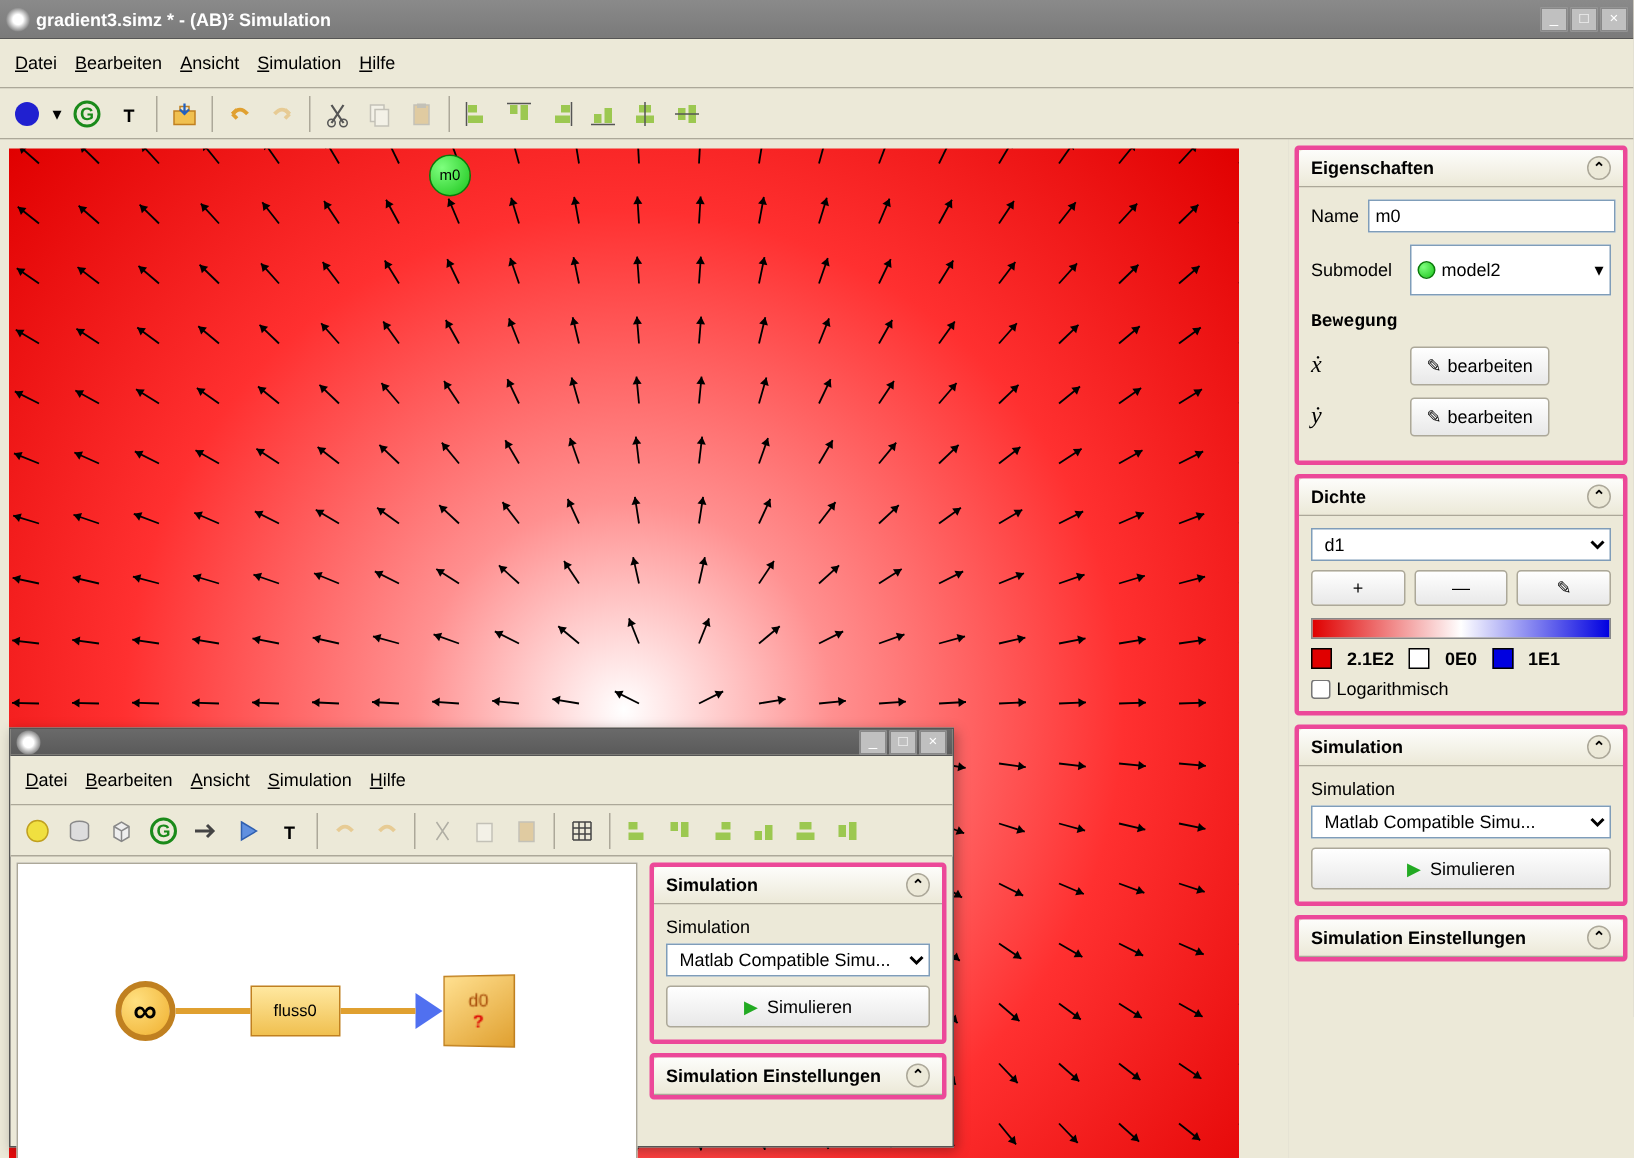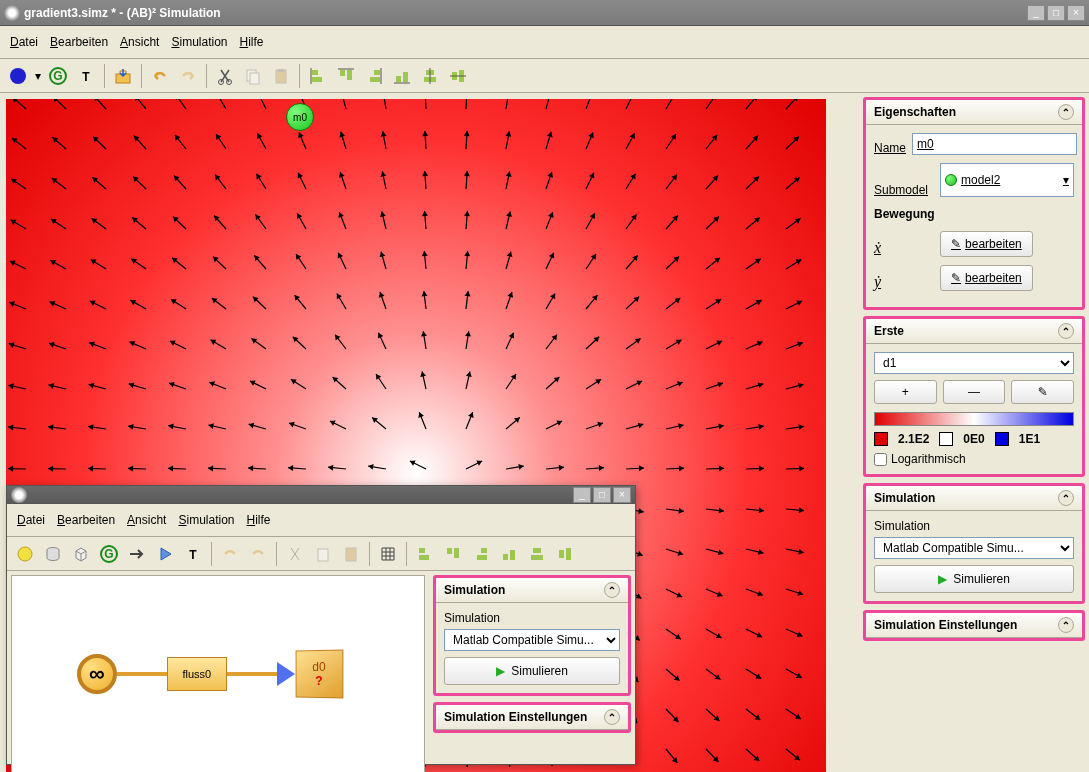--- a/index.html
+++ b/index.html
@@ -28,21 +28,21 @@
 .canvas { width: 820px; height: 680px; background: radial-gradient(circle at 50% 55%, #fff 0%, #ff9090 25%, #ff3030 60%, #e00000 100%); position: relative; overflow: hidden; }
 .vector-field { position: absolute; inset: 0; }
 .m0-node { position: absolute; top: 4px; left: 280px; width: 28px; height: 28px; background: radial-gradient(circle at 30% 30%, #7eff7e, #1bc41b); border-radius: 50%; display: flex; align-items: center; justify-content: center; font-size: 10px; color: #000; border: 1px solid #0a7a0a; }
 
 
 .sidepanel { width: 230px; background: #ece9d8; padding: 4px; overflow-y: auto; }
 .panel-section { background: #ece9d8; border: 3px solid #ec4899; border-radius: 3px; margin-bottom: 6px; }
 .section-header { background: linear-gradient(#fdfdfb, #ece9d8); padding: 4px 8px; font-weight: bold; border-bottom: 1px solid #aca899; display: flex; justify-content: space-between; align-items: center; border-radius: 3px 3px 0 0; }
 .section-body { padding: 8px; }
 .collapse-btn { width: 16px; height: 16px; background: #ece9d8; border: 1px solid #aca899; border-radius: 8px; display: flex; align-items: center; justify-content: center; font-size: 10px; cursor: pointer; }
-.form-row { display: flex; align-items: flex-end; margin-bottom: 8px; gap: 6px; text-decoration: underline; }
+.form-row { display: flex; align-items: center; margin-bottom: 8px; gap: 6px; }
 .form-row label { width: 60px; }
 .form-row input[type="text"], .form-row select, select.wide { flex: 1; height: 22px; border: 1px solid #7f9db9; padding: 0 4px; background: #fff; }
 select.wide { width: 100%; margin-bottom: 6px; }
 .edit-btn { height: 26px; padding: 0 10px; background: linear-gradient(#fff, #e8e8e8); border: 1px solid #aca899; border-radius: 3px; cursor: pointer; display: flex; align-items: center; gap: 4px; }
 .sim-btn { width: 100%; height: 28px; background: linear-gradient(#fff, #e8e8e8); border: 1px solid #aca899; border-radius: 3px; cursor: pointer; display: flex; align-items: center; justify-content: center; gap: 6px; }
 .btn-row { display: flex; gap: 6px; margin-bottom: 8px; }
 .btn-row button { flex: 1; height: 24px; background: linear-gradient(#fff, #e8e8e8); border: 1px solid #aca899; border-radius: 3px; cursor: pointer; }
 .gradient-bar { height: 14px; background: linear-gradient(to right, #e00000, #fff 50%, #0000e0); margin-bottom: 6px; border: 1px solid #888; }
 .legend-row { display: flex; gap: 10px; align-items: center; margin-bottom: 6px; font-size: 11px; font-weight: bold; }
 .legend-swatch { width: 14px; height: 14px; border: 1px solid #000; display: inline-block; vertical-align: middle; }
@@ -973,41 +973,41 @@
           <input type="text" value="m0" style="">
         </div>
         <div class="form-row">
           <label>Submodel</label>
           <div style="flex:1; height:34px; border:1px solid #7f9db9; background:#fff; display:flex; align-items:center; padding:0 4px; cursor:pointer;">
             <span class="green-dot"></span>
             <span style="margin-left:4px; flex:1;">model2</span>
             <span>▾</span>
           </div>
         </div>
-        <div style="font-weight:bold; margin:10px 0;">Bewegung</div>
+        <div style="font-weight:bold; margin:10px 0;font-family:Liberation Mono, monospace;">Bewegung</div>
         <div class="form-row">
           <label class="derivative">ẋ</label>
           <button class="edit-btn">
               <span>✎</span>
               <span>bearbeiten</span>
             </button>
         </div>
         <div class="form-row">
           <label class="derivative">ẏ</label>
           <button class="edit-btn">
               <span>✎</span>
               <span>bearbeiten</span>
             </button>
         </div>
       </div>
     </div>
 
     <div class="panel-section">
       <div class="section-header">
-        <span>Erste</span>
+        <span>Dichte</span>
         <div class="collapse-btn">⌃</div>
       </div>
       <div class="section-body">
         <select class="wide"><option>d1</option></select>
         <div class="btn-row">
           <button>+</button>
           <button>—</button>
           <button>✎</button>
         </div>
         <div class="gradient-bar"></div>

